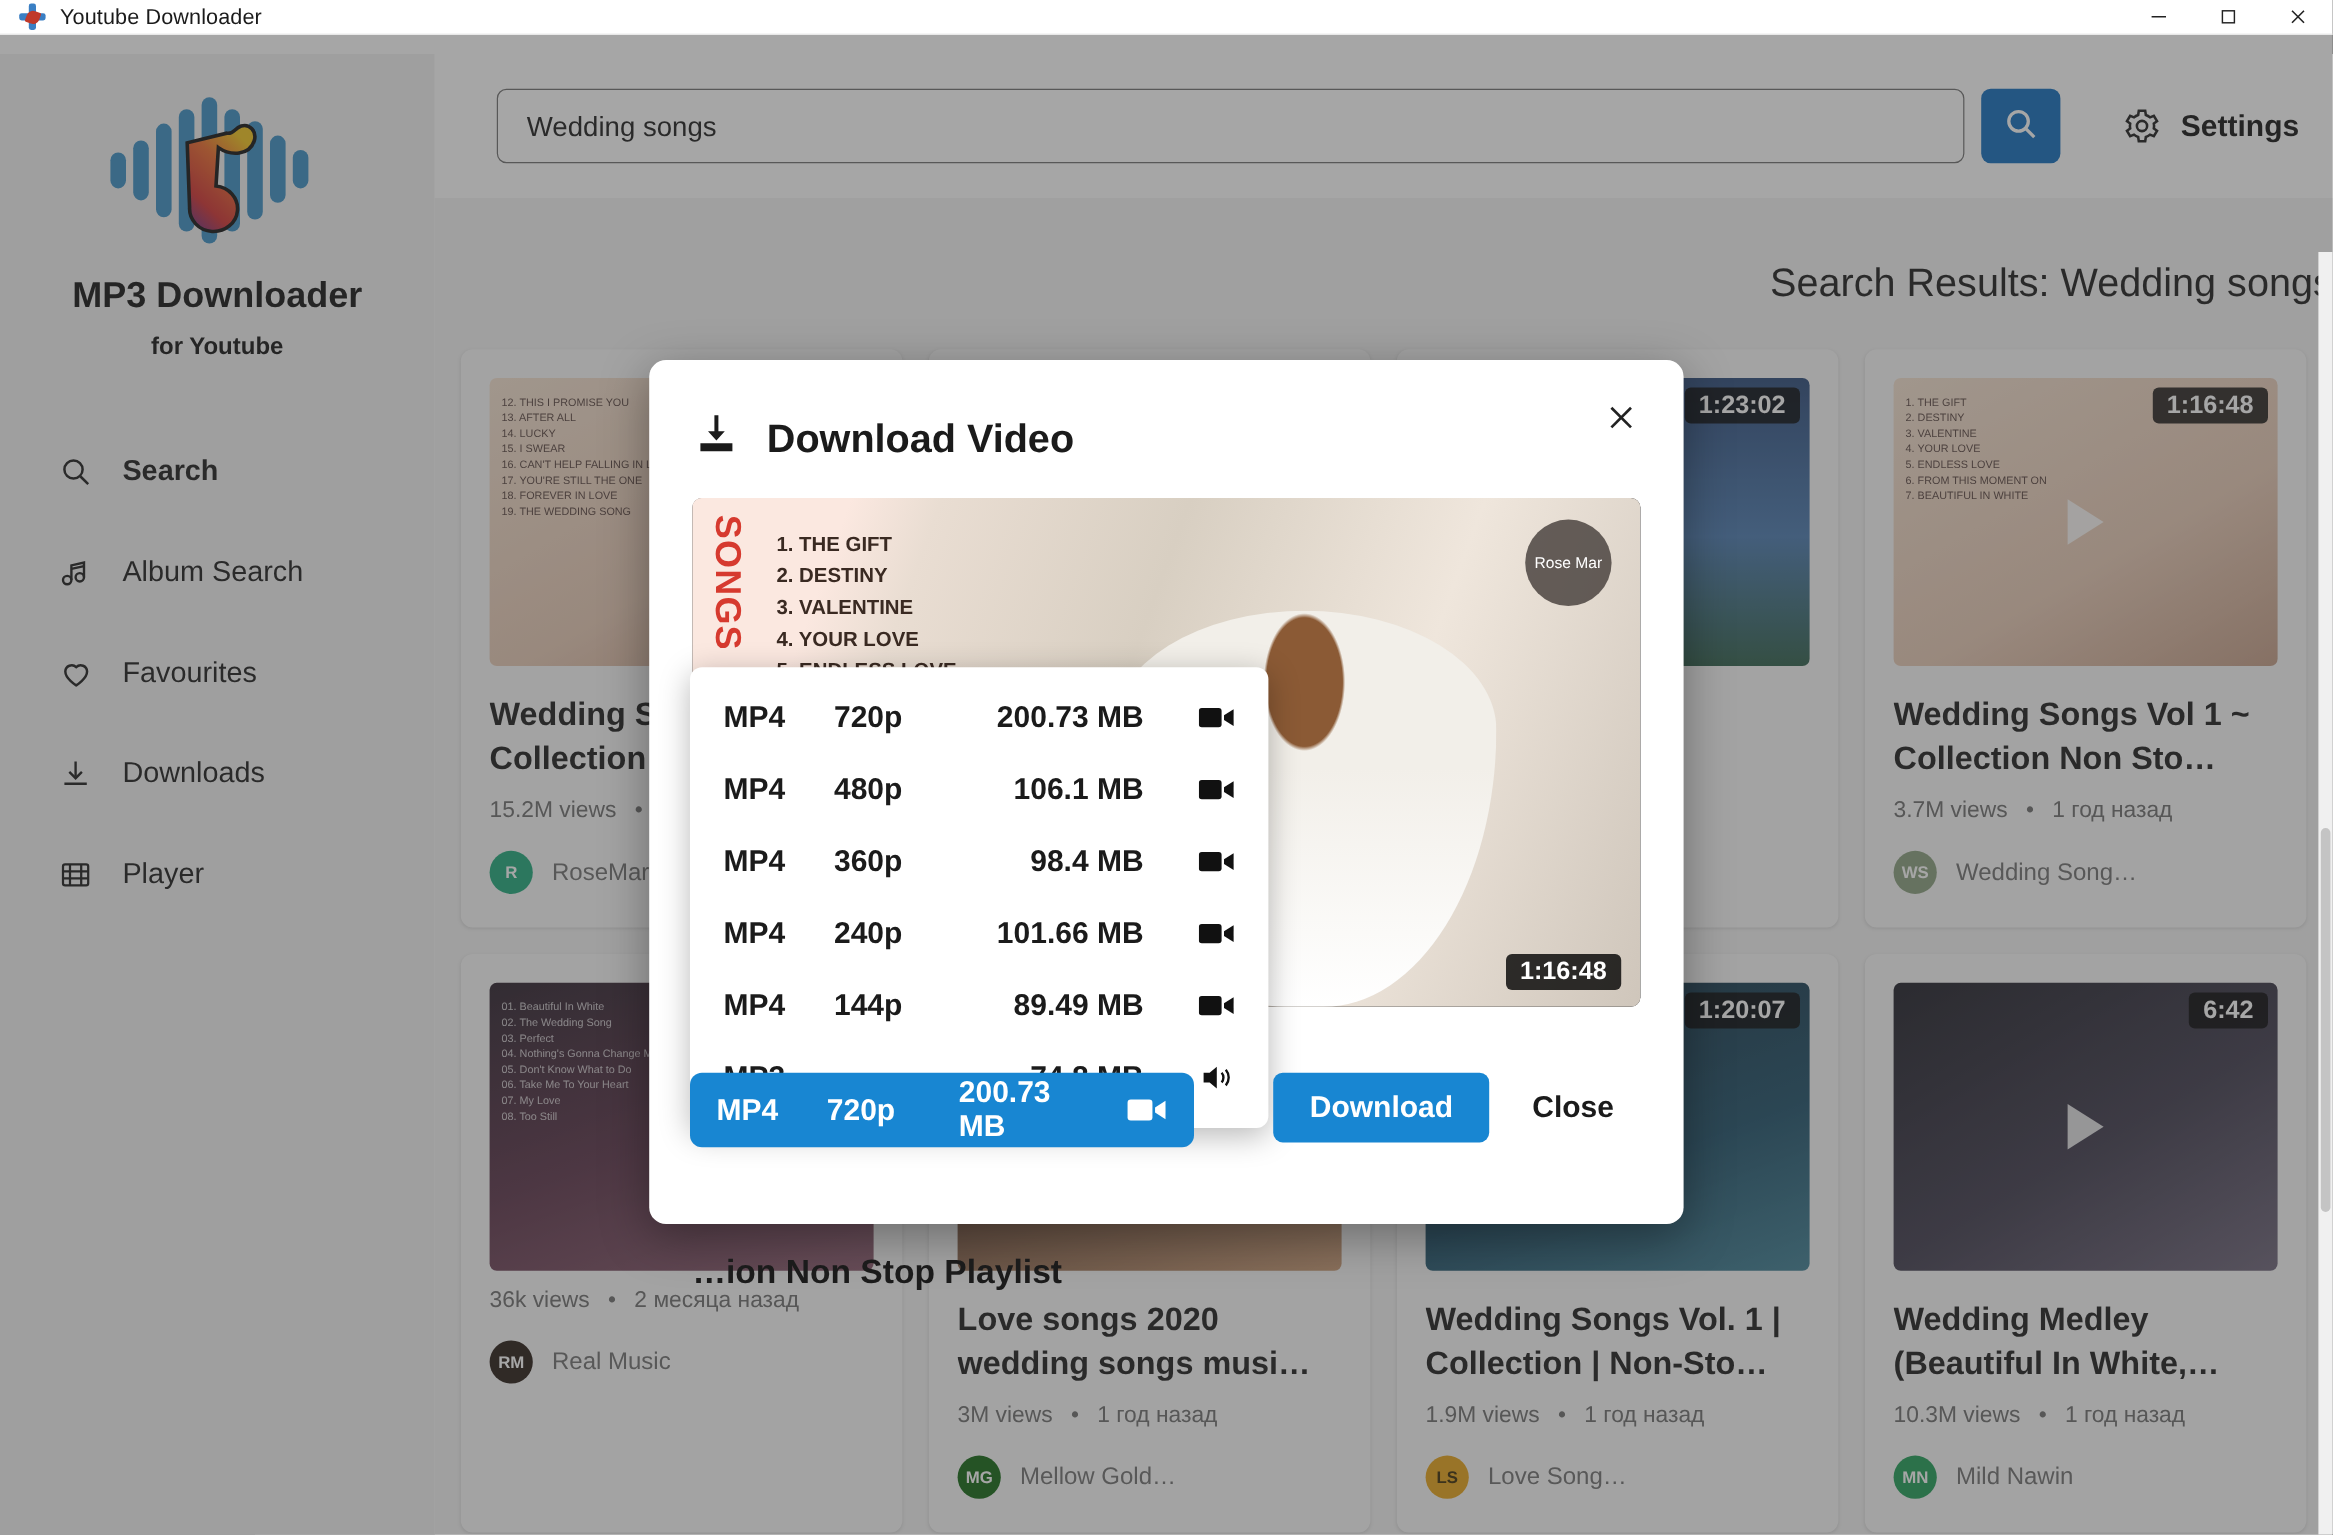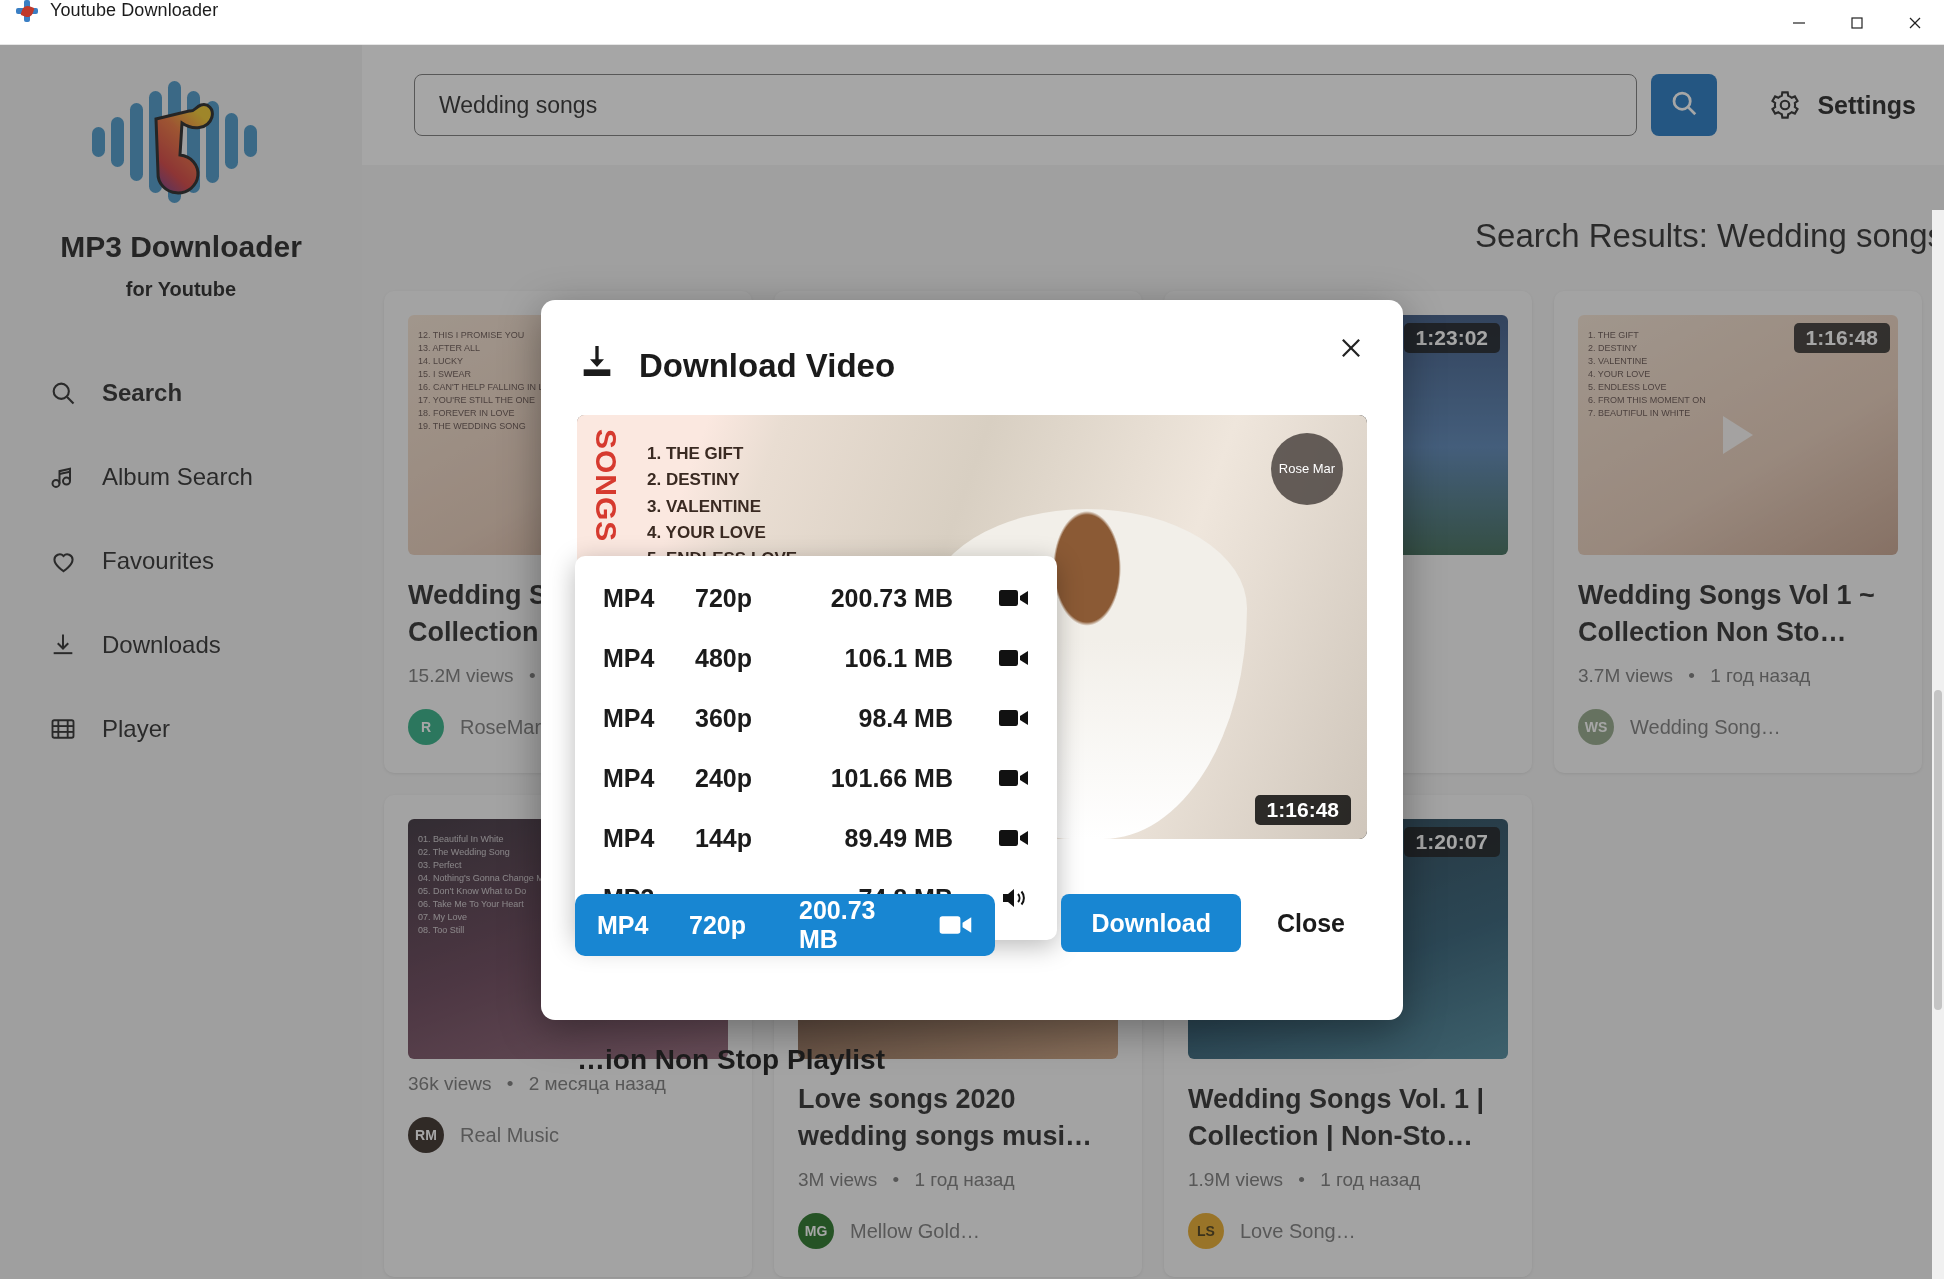--- a/index.html
+++ b/index.html
@@ -12,23 +12,23 @@
   #app {
     position: relative;
     width: 1944px; height: 1279px;
     background: #ffffff;
     overflow: hidden;
   }
 
   
   .titlebar {
     position: absolute; top: 0; left: 0;
-    width: 1944px; height: 45px;
+    width: 1944px; height: 29px;
     background: #ffffff;
-    display: flex; 
+    display: flex; align-items: center;
     border-bottom: 1px solid #e6e6e6;
     z-index: 60;
   }
   .tb-icon {
     width: 22px; height: 22px;
     margin-left: 16px; margin-right: 12px;
     position: relative; flex: none;
   }
   .tb-icon .d {
     position: absolute; background: #3a7fc4;
@@ -650,20 +650,36 @@
             <span>1.9M views</span>
             <span class="dot">•</span>
             <span>1 год назад</span>
           </div>
           <div class="card-channel">
             <span class="avatar" style="background:#e8a317;color:#3a2a00">LS</span>
             <span class="channel-name">Love Song…</span>
           </div>
         </div>
 
+        <div class="card">
+          <div class="thumb art-g">
+            <div class="playbtn"></div>
+            <div class="dur">6:42</div>
+          </div>
+          <div class="card-title">Wedding Medley (Beautiful In White,…</div>
+          <div class="card-meta">
+            <span>10.3M views</span>
+            <span class="dot">•</span>
+            <span>1 год назад</span>
+          </div>
+          <div class="card-channel">
+            <span class="avatar" style="background:#1f9d55">MN</span>
+            <span class="channel-name">Mild Nawin</span>
+          </div>
+        </div>
 
       </div>
     </div>
 
     <div class="scrollbar">
       <div class="thumbbar"></div>
     </div>
   </div>
 
   <div class="overlay"></div>

